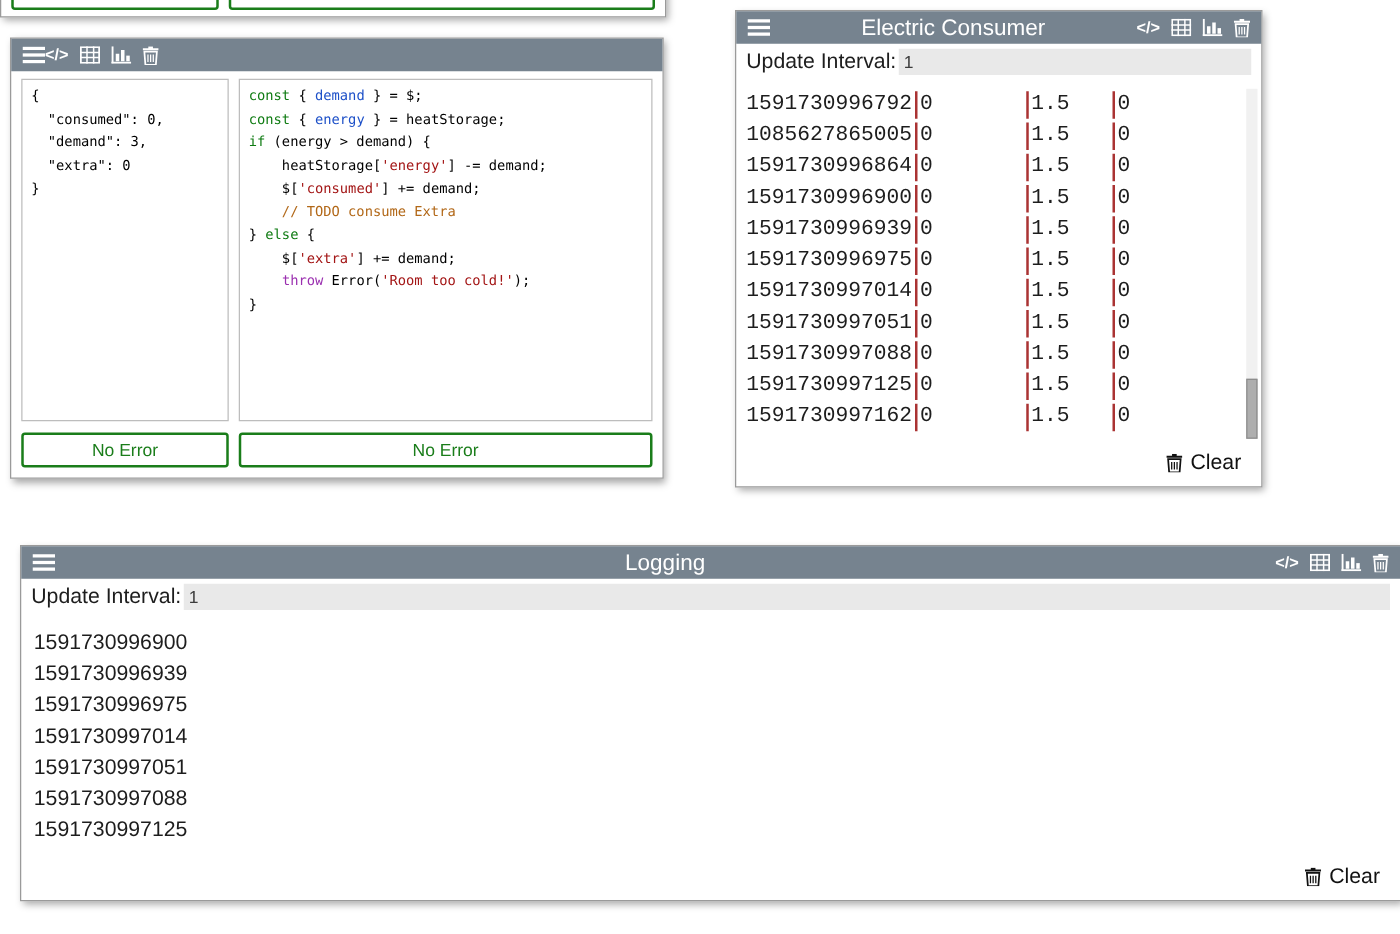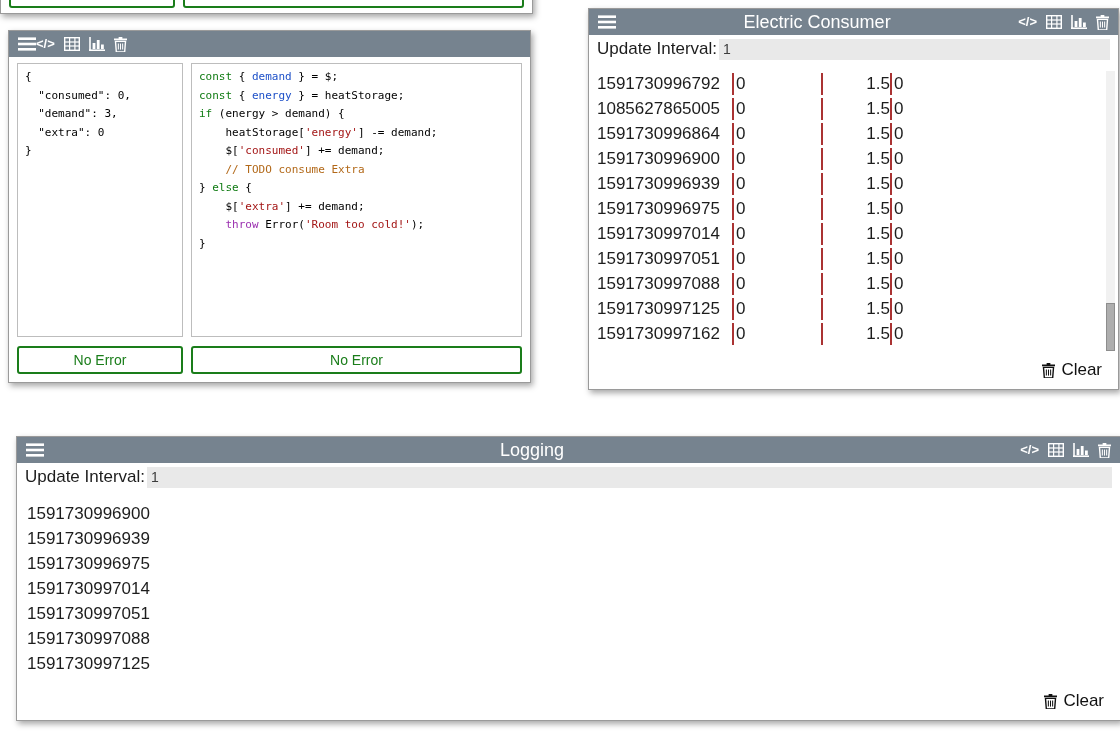--- a/index.html
+++ b/index.html
@@ -47,28 +47,28 @@
   .tk-thr { color:#9b30b0; }
   .tk-pl  { color:#000; }
 
   
   .update-row { position:absolute; top:28px; left:0; right:0; height:24px;
     display:flex; align-items:center; padding:0 8px; font-size:17px; color:#1d1d1d;justify-content:center; }
   .ui-value { flex:1; background:#e9e9e9; margin-left:2px; height:21px;
     line-height:21px; font-size:14px; color:#3c3c3c; padding-left:4px; cursor:text; }
 
   
-  .panel-electric { left:588px; top:8px; width:531px; height:382px; }
+  .panel-electric { left:588px; top:8px; width:422px; height:382px; }
   .e-table { position:absolute; top:62px; left:8px; right:18px; bottom:42px;
     overflow:hidden; font-size:17px; color:#1d1d1d; }
-  .t-row { display:flex; height:25px; align-items:center; }
+  .t-row { display:flex; height:25px; align-items:center;font-family:Liberation Mono, monospace; }
   .t-cell { height:22px; line-height:22px; }
   .c0 { width:135px; }
   .c1 { width:89px; border-left:2px solid #aa3333; padding-left:2px; }
-  .c2 { width:69px; border-left:2px solid #aa3333; padding-left:2px;text-align:right; }
+  .c2 { width:69px; border-left:2px solid #aa3333; padding-left:2px; }
   .c3 { flex:1; border-left:2px solid #aa3333; padding-left:2px; }
 
   .scrollbar { position:absolute; top:62px; right:3px; width:9px; bottom:38px;
     background:#f1f1f1; cursor:pointer; }
   .scroll-thumb { position:absolute; bottom:0; left:0; width:100%; height:48px;
     background:#aeaeae; border:1px solid #8d8d8d; }
 
   .clear-row { position:absolute; bottom:9px; right:16px; display:flex;
     align-items:center; gap:6px; font-size:17px; color:#111; cursor:pointer; }
 

